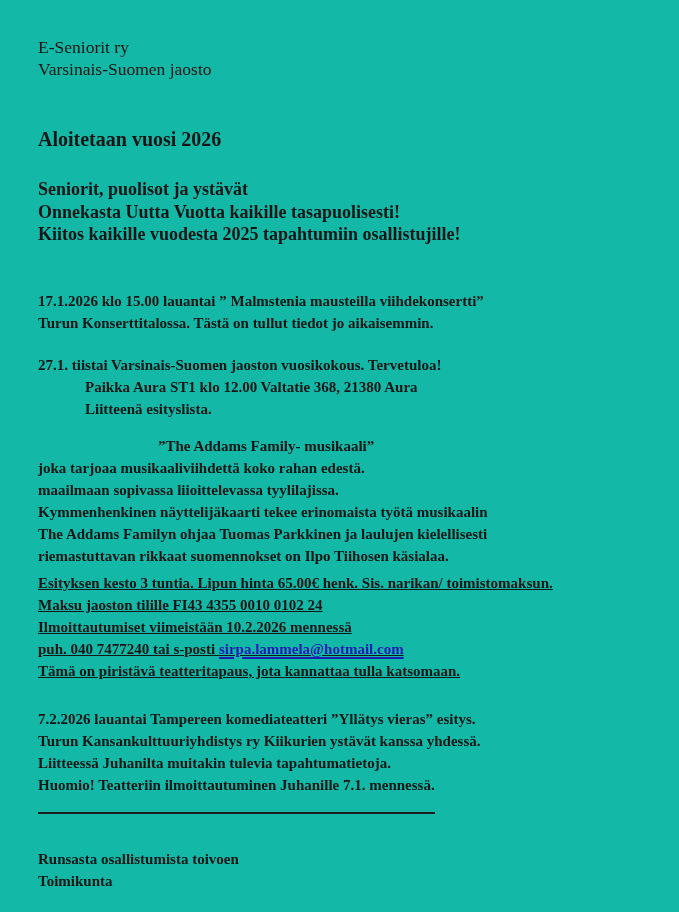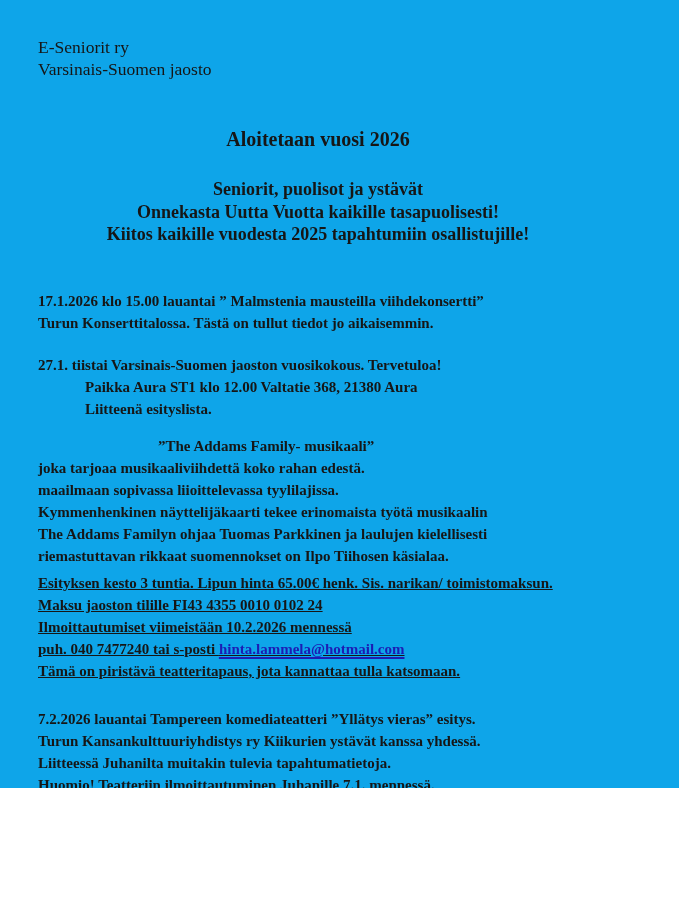--- a/index.html
+++ b/index.html
@@ -1,20 +1,20 @@
 <!DOCTYPE html>
 <html><head>
 <meta charset="utf-8">
 <style>
   html, body { margin: 0; padding: 0; }
   .page {
     position: relative;
     width: 679px;
-    height: 788px;
-    background: #0ea5e9;
+    height: 912px;
+    background: #14b8a6;
     overflow: hidden;
     font-family: "Liberation Serif", "DejaVu Serif", serif;
     color: #161616;
   }
   .content { padding: 36px 0 0 38px; }
 
   .line {
     font-size: 15px;
     line-height: 22px;
     font-weight: bold;
@@ -22,21 +22,21 @@
   }
 
   
   .sender .line {
     font-weight: normal;
     font-size: 17.5px;
     line-height: 22px;
   }
 
   
-  .centered { width: 560px; text-align: center; }
+  .centered { width: 560px; text-align: left; }
 
   .doc-title {
     margin-top: 46px;
     font-size: 20px;
     line-height: 26px;
     font-weight: bold;
   }
 
   .greeting { margin-top: 26px; }
   .greeting .line { font-size: 18px; line-height: 22.5px; }
@@ -103,21 +103,21 @@
       <div class="line">Kymmenhenkinen näyttelijäkaarti tekee erinomaista työtä musikaalin</div>
       <div class="line">The Addams Familyn ohjaa Tuomas Parkkinen ja laulujen kielellisesti</div>
       <div class="line">riemastuttavan rikkaat suomennokset on Ilpo Tiihosen käsialaa.</div>
     </div>
 
     <div class="para-booking">
       <div class="line">Esityksen kesto 3 tuntia. Lipun hinta 65.00€ henk. Sis. narikan/ toimistomaksun.</div>
       <div class="line">Maksu jaoston tilille FI43 4355 0010 0102 24</div>
       <div class="line">Ilmoittautumiset viimeistään 10.2.2026 mennessä</div>
       <div class="line">
-        <span>puh. 040 7477240 tai s-posti </span><a class="email-link">hinta.lammela@hotmail.com</a>
+        <span>puh. 040 7477240 tai s-posti </span><a class="email-link">sirpa.lammela@hotmail.com</a>
       </div>
       <div class="line">Tämä on piristävä teatteritapaus, jota kannattaa tulla katsomaan.</div>
     </div>
 
     <div class="para-comedy">
       <div class="line">7.2.2026 lauantai Tampereen komediateatteri ”Yllätys vieras” esitys.</div>
       <div class="line">Turun Kansankulttuuriyhdistys ry Kiikurien ystävät kanssa yhdessä.</div>
       <div class="line">Liitteessä Juhanilta muitakin tulevia tapahtumatietoja.</div>
       <div class="line">
         <span class="notice-underline">Huomio! Teatteriin ilmoittautuminen Juhanille 7.1. mennessä.</span>

